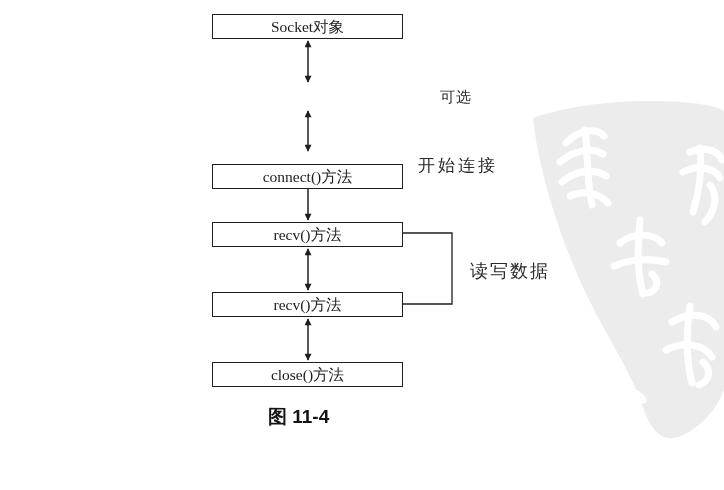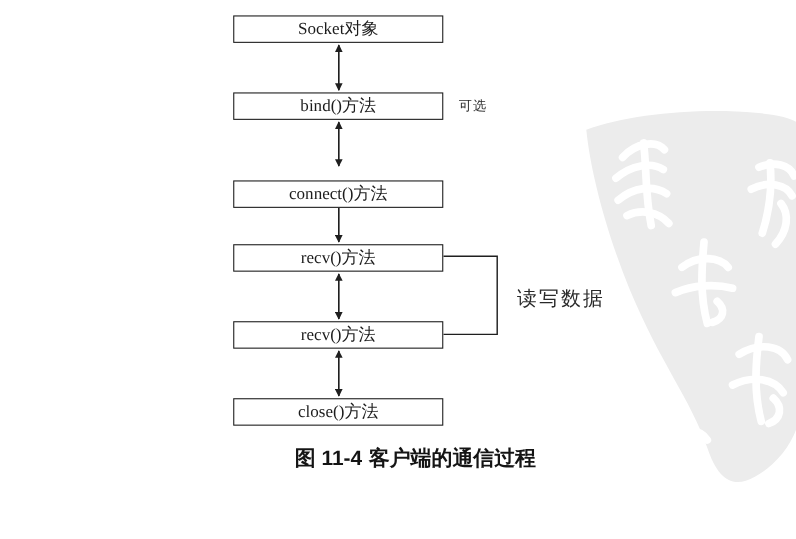--- a/index.html
+++ b/index.html
@@ -32,30 +32,30 @@
     line-height: 1;
     z-index: 3;
   }
   .side-label {
     position: absolute;
     font-size: 16px;
     color: #2a2a2a;
     white-space: nowrap;
     z-index: 3;
   }
-  .side-label.optional   { left: 417px; top: 88px;  font-size: 12px; letter-spacing: 1px; font-family: Liberation Mono, monospace; }
+  .side-label.optional   { left: 440px; top: 88px;  font-size: 15px; letter-spacing: 1px; font-family: Liberation Mono, monospace; }
   .side-label.connecting { left: 418px; top: 154px; font-size: 17px; letter-spacing: 3px; }
   .side-label.readwrite  { left: 470px; top: 259px; font-size: 18px; letter-spacing: 2px; }
   .caption {
     position: absolute;
     left: 268px;
     top: 404px;
     display: flex;
     align-items: baseline;
-    gap: 6px;
+    gap: 28px;
     font-family: "Liberation Sans", "DejaVu Sans", sans-serif;
     font-weight: bold;
     font-size: 19px;
     color: #141414;
     white-space: nowrap;
     z-index: 3;
   }
 </style>
 </head>
 <body>
@@ -106,37 +106,34 @@
       <line x1="308" y1="180" x2="308" y2="220" marker-start="url(#ah)" marker-end="url(#ah)"></line>
       <line x1="308" y1="249" x2="308" y2="290" marker-start="url(#ah)" marker-end="url(#ah)"></line>
       <line x1="308" y1="319" x2="308" y2="360" marker-start="url(#ah)" marker-end="url(#ah)"></line>
       <polyline points="403,233 452,233 452,304 403,304" stroke-width="1.3"></polyline>
     </g>
   </svg>
 
   <div class="flow-box" style="top:14px">
     <span>Socket对象</span>
   </div>
-  <div class="flow-box" style="top:84px">
-    <span>bind()方法</span>
-  </div>
   <div class="flow-box" style="top:164px">
     <span>connect()方法</span>
   </div>
   <div class="flow-box" style="top:222px">
     <span>recv()方法</span>
   </div>
   <div class="flow-box" style="top:292px">
     <span>recv()方法</span>
   </div>
   <div class="flow-box" style="top:362px">
     <span>close()方法</span>
   </div>
 
   <div class="side-label optional">可选</div>
+  <div class="side-label connecting">开始连接</div>
   <div class="side-label readwrite">读写数据</div>
 
   <div class="caption">
     <span>图 11-4</span>
-    <span>客户端的通信过程</span>
   </div>
 
 </div>
 
 </body></html>

